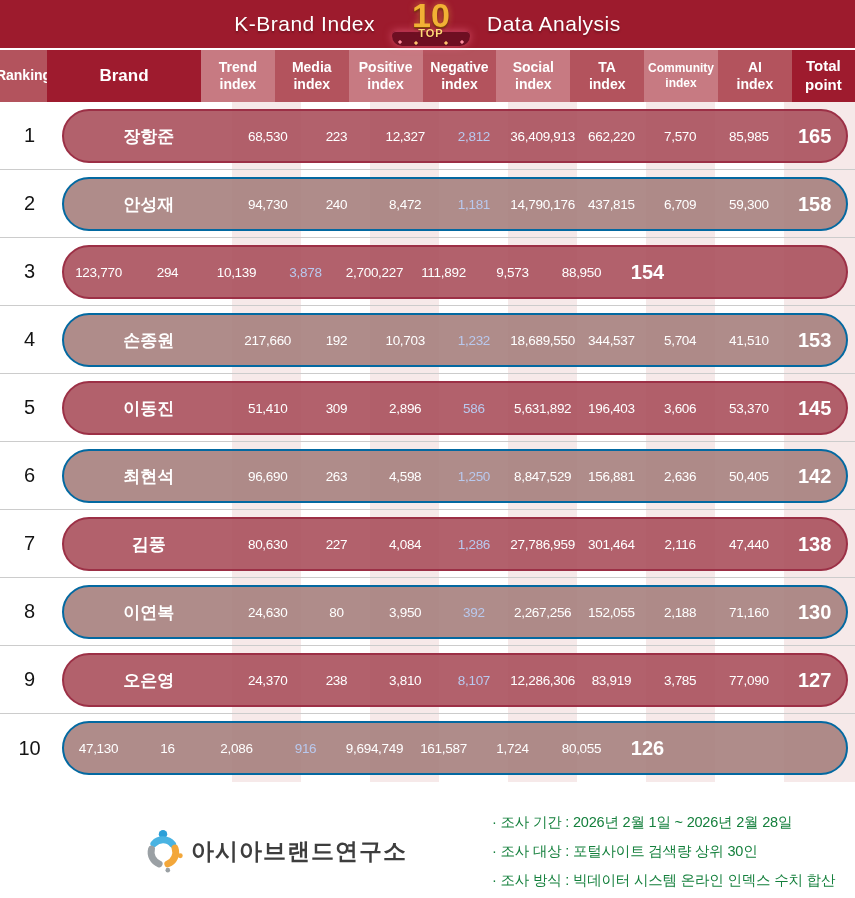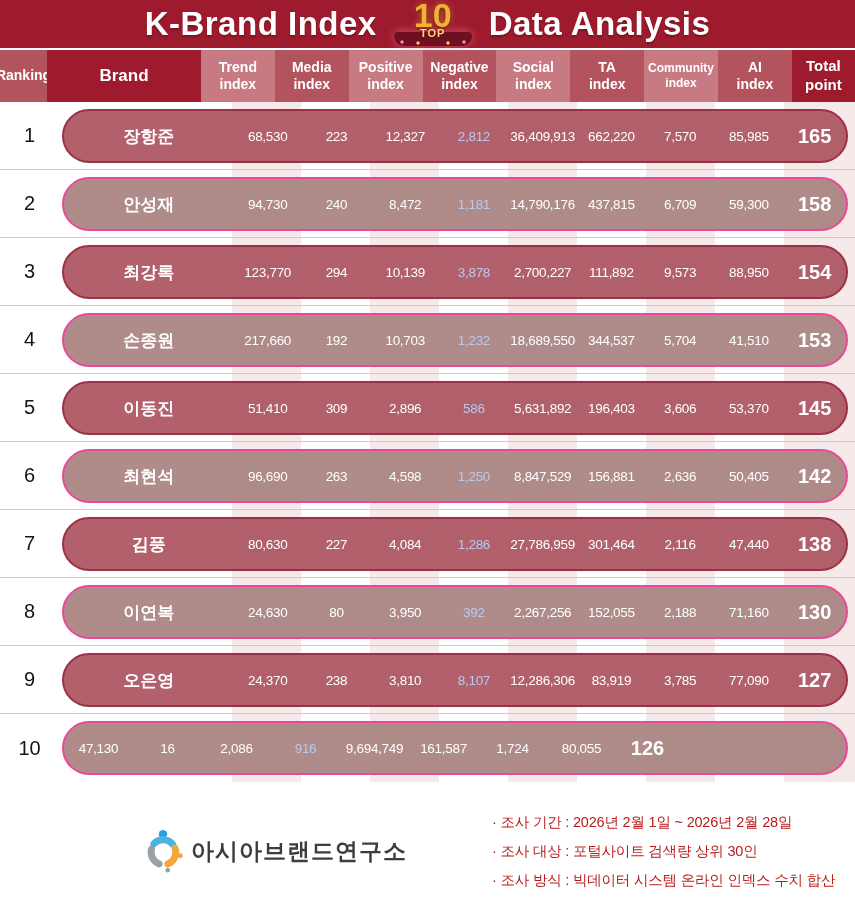--- a/index.html
+++ b/index.html
@@ -7,21 +7,21 @@
   .page {
     position:relative; width:855px; height:898px; background:#fff;
     font-family:"Liberation Sans","DejaVu Sans",sans-serif; overflow:hidden;
   }
   
   .title-bar {
     height:48px; background:#9d1b2d; display:flex; align-items:center;
     justify-content:center; gap:10px; position:relative; z-index:5;
   }
   .title-text {
-    color:#fff; font-size:33px; font-weight:bold; letter-spacing:0.5px;
+    color:#fff; font-size:21px; font-weight:normal; letter-spacing:0.5px;
     text-shadow:0 2px 2px rgba(0,0,0,0.25);
   }
   .badge { position:relative; width:92px; height:48px; flex:0 0 auto; }
   .badge-num {
     position:absolute; top:-2px; left:50%; transform:translateX(-50%);
     font-size:34px; font-weight:bold; color:#f2b135;
     text-shadow:0 1px 0 #7d4a00, 0 2px 3px rgba(60,0,10,0.6), 0 0 6px rgba(255,200,80,0.5);
     line-height:1; z-index:2;
   }
   .badge-stage {
@@ -65,32 +65,32 @@
   .rank {
     position:absolute; left:0; top:0; width:59px; height:100%;
     display:flex; align-items:center; justify-content:center;
     font-size:20px; color:#141414; font-weight:500;
   }
   .pill {
     position:absolute; left:62px; top:7px; width:786px; height:54px;
     border-radius:27px; display:flex; align-items:center; overflow:hidden;
   }
   .row.odd  .pill { background:rgba(170,80,92,0.90);  border:2px solid #9c3046; }
-  .row.even .pill { background:rgba(166,128,125,0.90); border:2px solid #ec4899; }
+  .row.even .pill { background:rgba(166,128,125,0.90); border:2px solid #0369a1; }
   .cell { text-align:center; color:#fff; }
   .cell.name  { width:170px; font-size:17px; font-weight:bold; }
   .cell.val   { width:69px; font-size:13.5px; letter-spacing:-0.3px; }
   .cell.neg   { color:#b9c9ee; }
   .cell.total { width:63px; font-size:20px; font-weight:bold; }
   
   .footer { display:flex; align-items:center; padding-left:140px; margin-top:26px; }
   .logo { display:flex; align-items:center; gap:5px; }
   .logo-text { font-size:23px; font-weight:bold; color:#3d3d3d; letter-spacing:1px; }
   .notes { margin-left:85px; }
-  .note-line { font-size:14.5px; color:#b91c1c; line-height:29px; letter-spacing:-0.2px; }
+  .note-line { font-size:14.5px; color:#15803d; line-height:29px; letter-spacing:-0.2px; }
 </style>
 </head>
 <body>
 
 <div class="page">
 
   <div class="title-bar">
     <span class="title-text">K-Brand Index</span>
     <div class="badge">
       <div class="badge-num">10</div>
@@ -164,21 +164,20 @@
       <span class="cell val">437,815</span>
       <span class="cell val">6,709</span>
       <span class="cell val">59,300</span>
       <span class="cell total">158</span>
     </div>
   </div>
 
   <div class="row odd">
     <div class="rank">3</div>
     <div class="pill">
-      <span class="cell name">최강록</span>
       <span class="cell val">123,770</span>
       <span class="cell val">294</span>
       <span class="cell val">10,139</span>
       <span class="cell val neg">3,878</span>
       <span class="cell val">2,700,227</span>
       <span class="cell val">111,892</span>
       <span class="cell val">9,573</span>
       <span class="cell val">88,950</span>
       <span class="cell total">154</span>
     </div>

